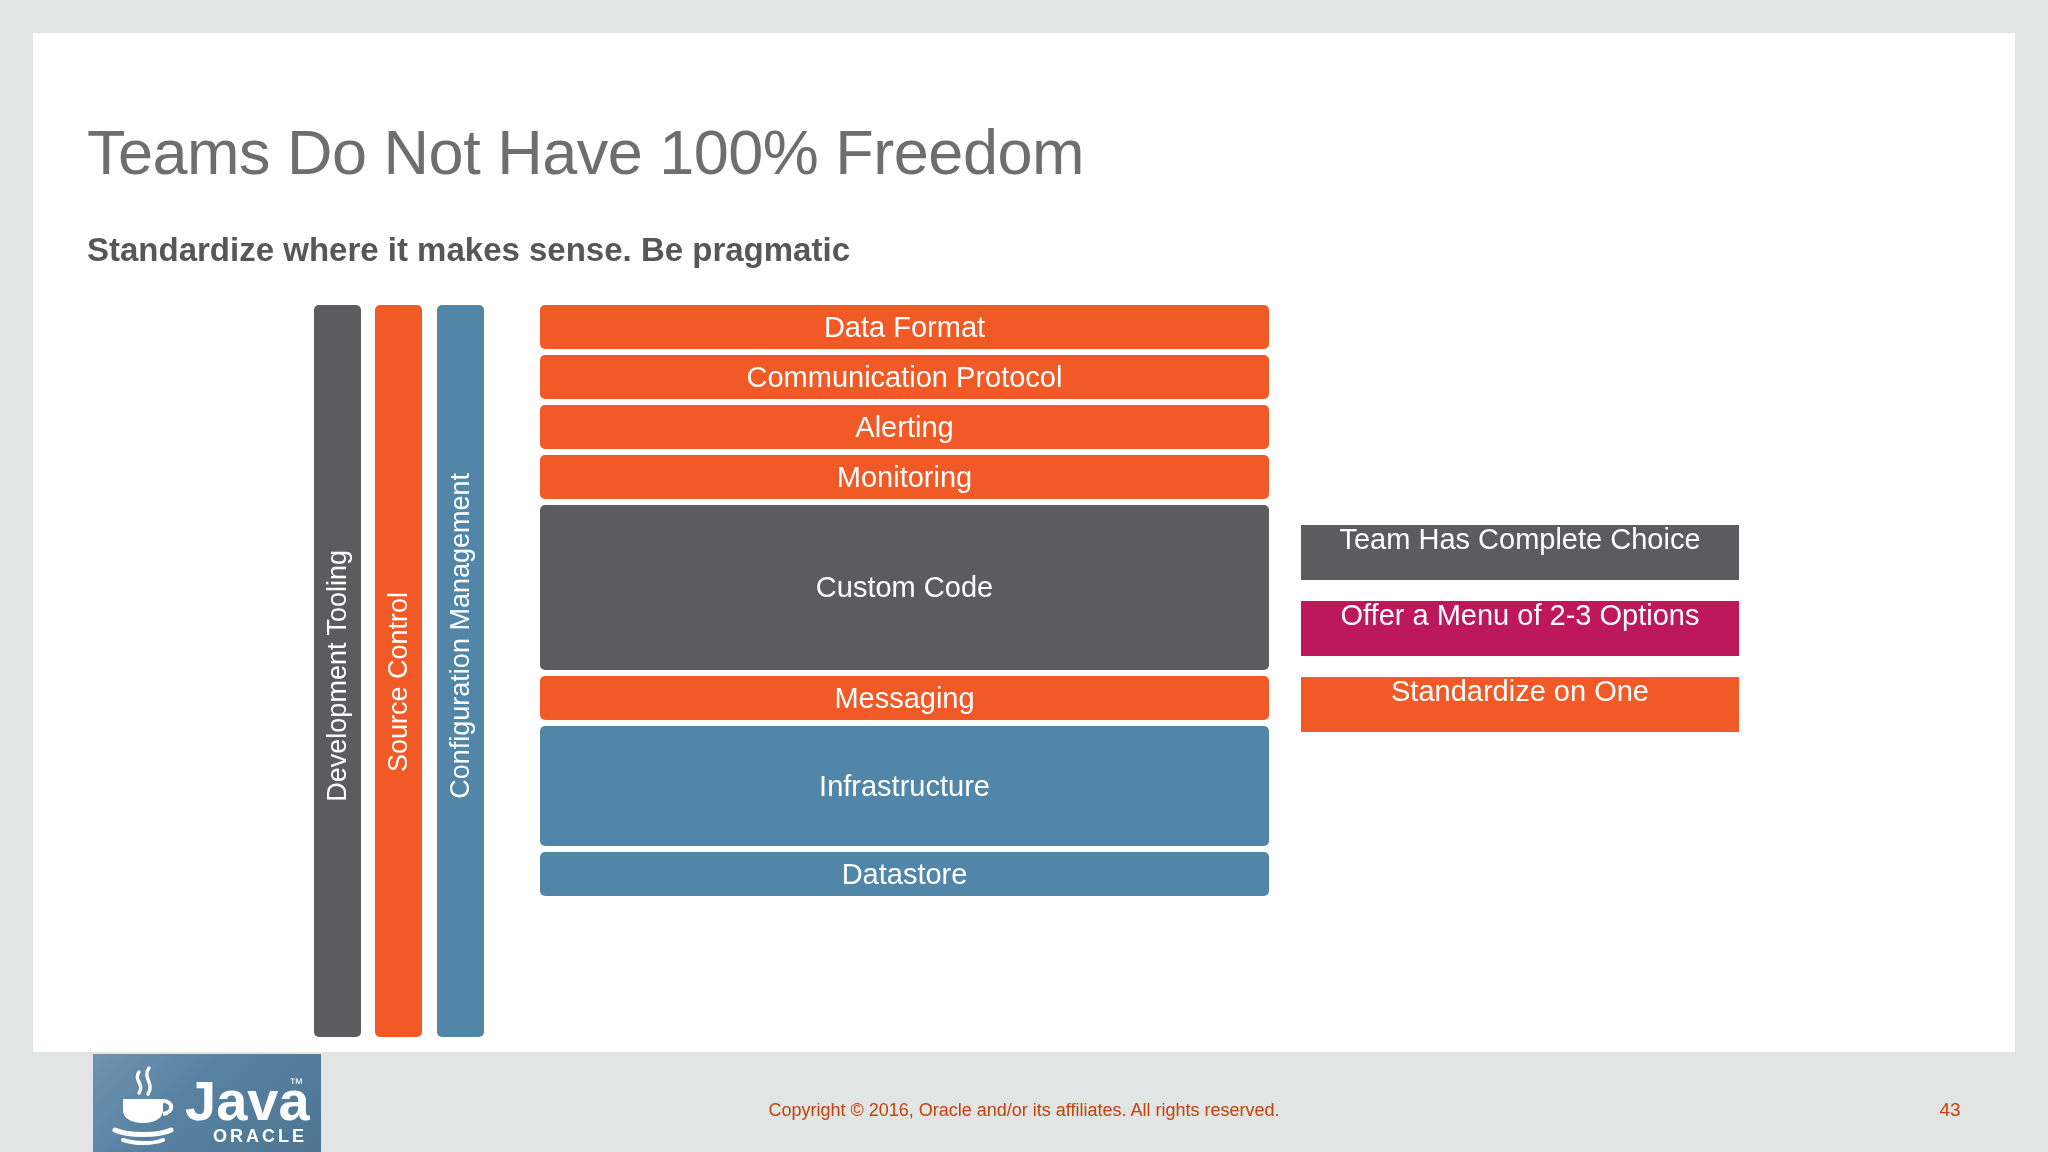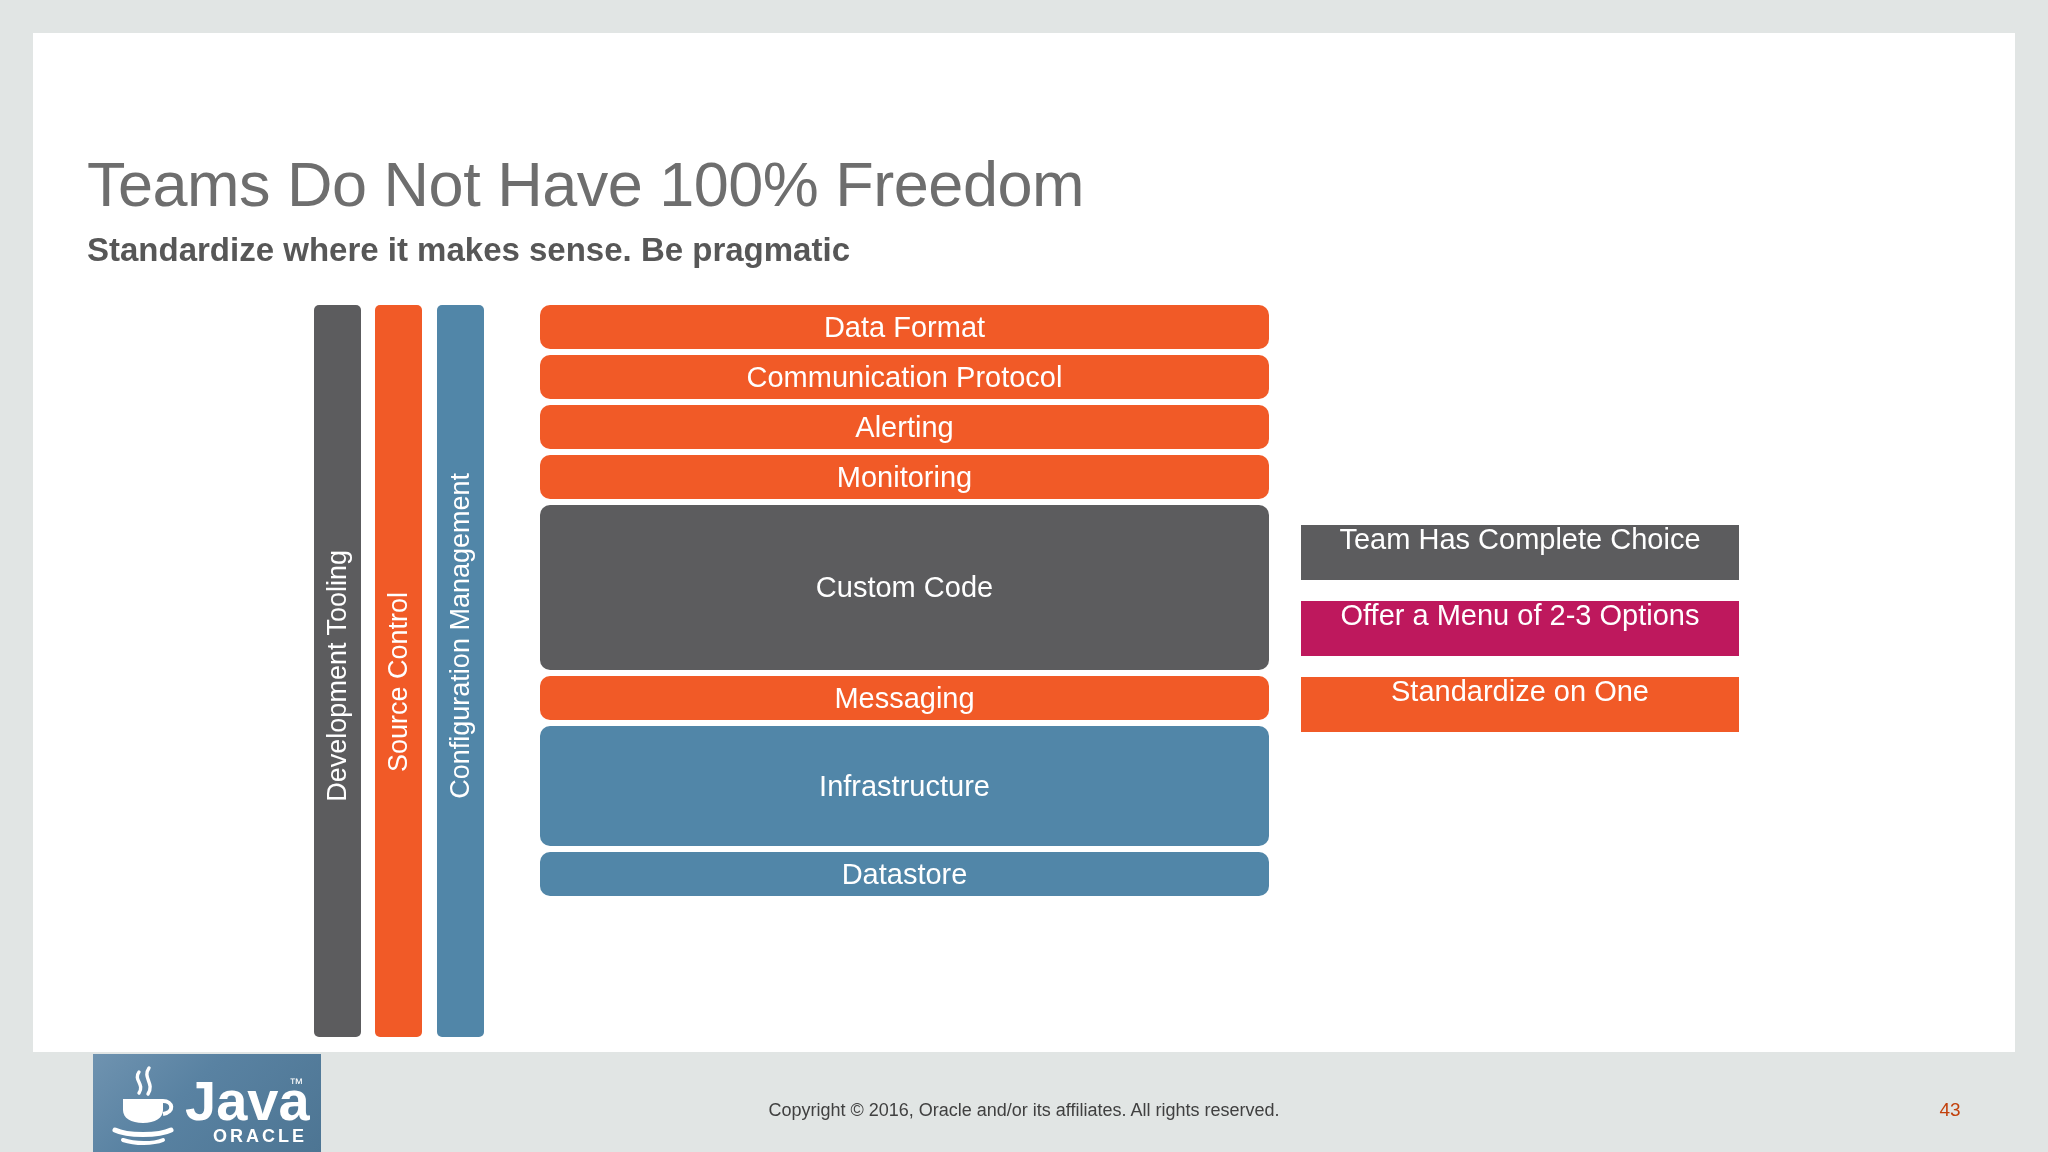--- a/index.html
+++ b/index.html
@@ -22,21 +22,21 @@
     top: 33px;
     width: 1982px;
     height: 1119px;
     background: #ffffff;
   }
 
   
   .title {
     position: absolute;
     left: 54px;
-    top: 115px;
+    top: 83px;
     font-size: 63px;
     font-weight: 400;
     color: #6e6e6e;
     letter-spacing: -0.5px;
     white-space: nowrap;
     text-align: right;
   }
   .subtitle {
     position: absolute;
     left: 54px;
@@ -85,21 +85,21 @@
 
   .stack {
     position: absolute;
     left: 507px;
     top: 272px;
     width: 729px;
   }
   .hbar {
     width: 100%;
     box-sizing: border-box;
-    border-radius: 10px;
+    border-radius: 5px;
     margin-bottom: 6px;
     color: #ffffff;
     font-size: 29px;
     display: flex;
     align-items: center;
     justify-content: center;
     line-height: 1;
   }
   .hbar.orange { background: #f15a27; }
   .hbar.blue   { background: #5186a8; }
@@ -136,21 +136,21 @@
     height: 100px;
     background: #e1e5e4;
   }
   .copyright {
     position: absolute;
     left: 0;
     top: 1100px;
     width: 2048px;
     text-align: center;
     font-size: 18px;
-    color: #404040;
+    color: #c2410c;
   }
   .page-number {
     position: absolute;
     left: 1920px;
     top: 1099px;
     width: 60px;
     text-align: center;
     font-size: 19px;
     color: #c2410c;
   }

